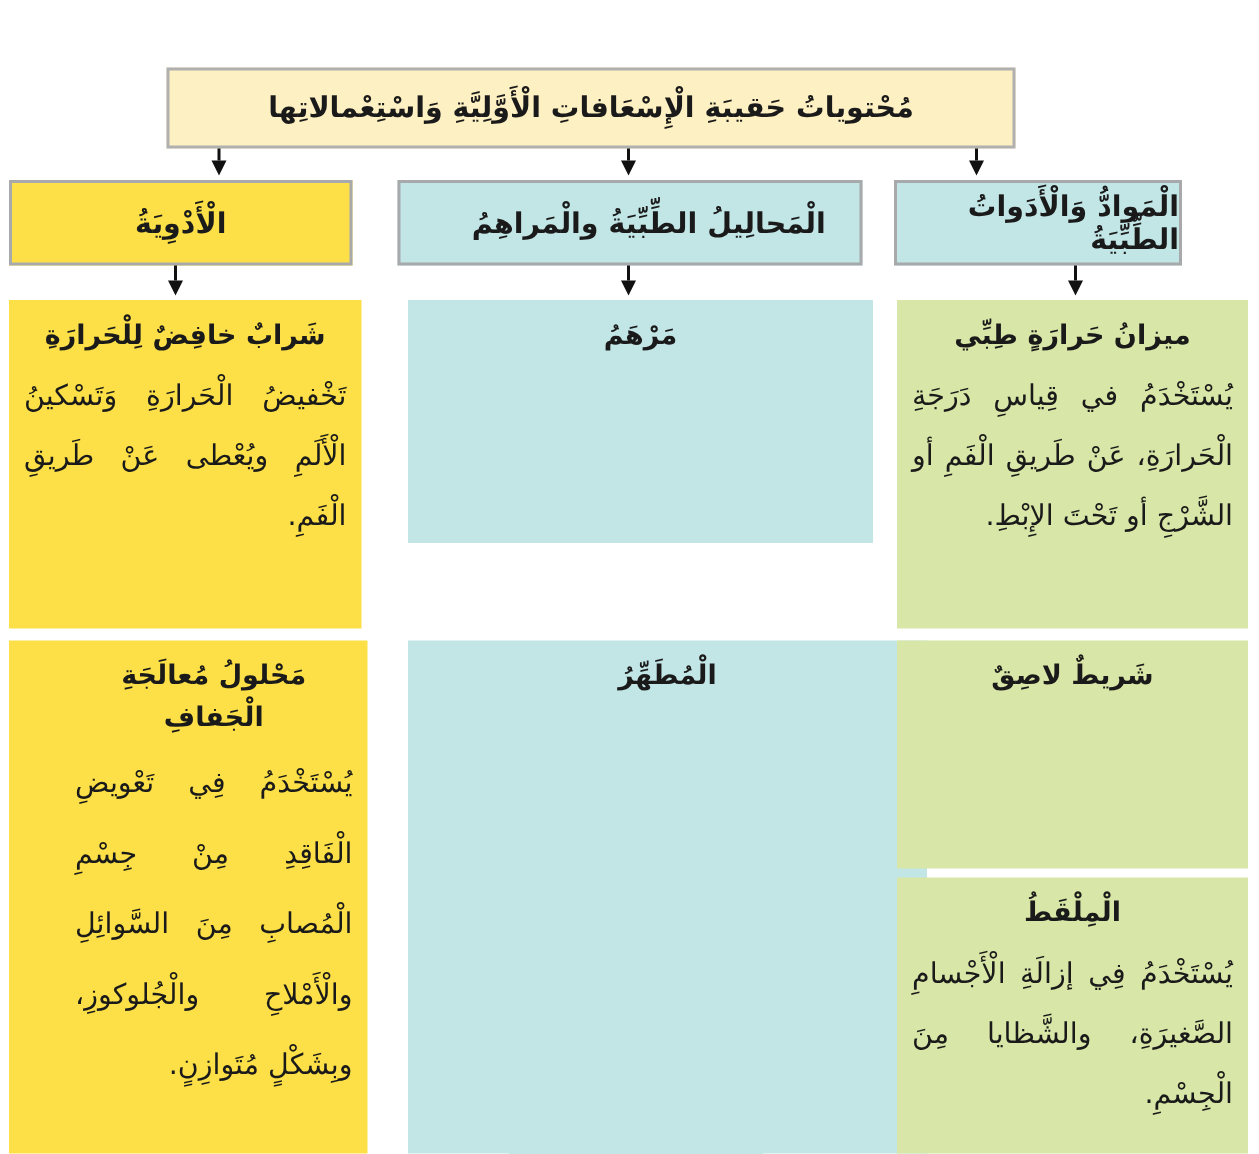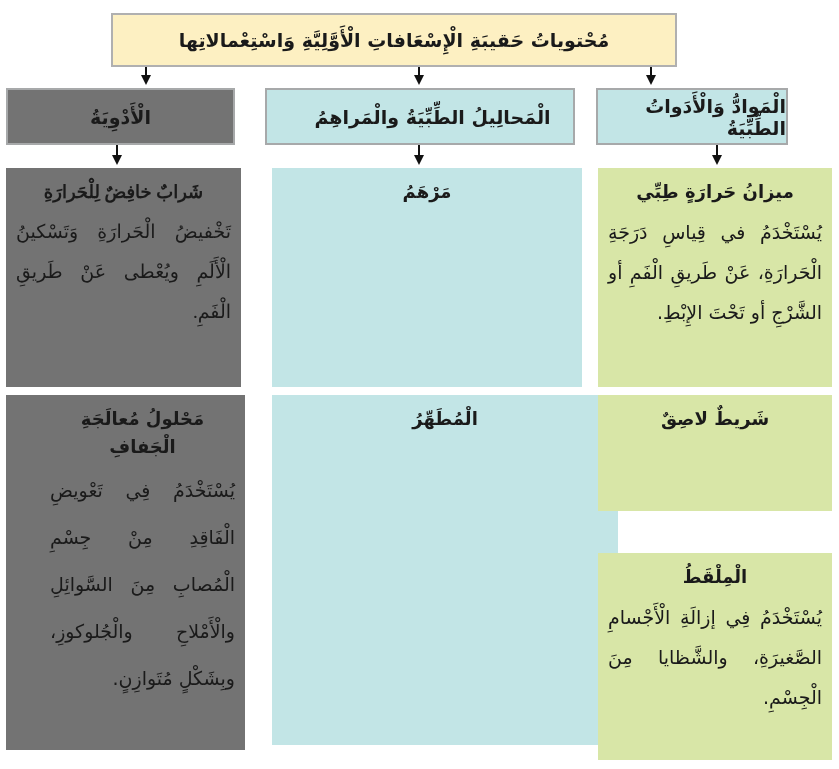--- a/index.html
+++ b/index.html
@@ -1,23 +1,23 @@
 <!DOCTYPE html>
 <html><head>
   <meta charset="utf-8">
   <style>
     html, body { margin:0; padding:0; background:#ffffff; }
     body { width:839px; height:769px; position:relative; overflow:hidden;
            font-family:"DejaVu Sans", sans-serif; color:#1a1a1a; }
-    .abs { position:absolute; box-sizing:border-box; }
+    .abs { position:absolute; box-sizing:border-box;margin-top:32px; }
     .title-box { background:#fdf0c2; border:2px solid #b0b0b0; display:flex; align-items:center; justify-content:center;
                  font-size:19px; font-weight:bold; direction:rtl; }
     .head-box { border:2px solid #a7a9aa; display:flex; align-items:center; justify-content:center;
                 font-size:19px; font-weight:bold; direction:rtl; }
-    .orange { background:#737373; }
+    .orange { background:#fde047; }
     .teal { background:#c2e5e6;padding-left:25px; }
     .green { background:#d8e6a7; }
     .card { direction:rtl; text-align:center; padding:6px 10px; }
     .card .ct { font-size:18px; font-weight:bold; margin:4px 0 6px 0; line-height:28px; }
     .card .cb { font-size:19px; line-height:40px; text-align:justify; text-align-last:right; }
     .vline { background:#111; width:2px; }
     .arrowhead { width:0; height:0; border-left:5px solid transparent; border-right:5px solid transparent; border-top:10px solid #111; }
   </style>
 </head>
 <body>
@@ -43,39 +43,39 @@
   <span>الْمَوادُّ وَالْأَدَواتُ الطِّبِّيَةُ</span>
 </div>
 
 <div class="abs vline" style="left:116px; top:145px; height:10px;"></div>
 <div class="abs arrowhead" style="left:112px; top:155px;"></div>
 <div class="abs vline" style="left:418px; top:145px; height:10px;"></div>
 <div class="abs arrowhead" style="left:414px; top:155px;"></div>
 <div class="abs vline" style="left:716px; top:145px; height:10px;"></div>
 <div class="abs arrowhead" style="left:712px; top:155px;"></div>
 
-<div class="abs card orange" style="left:6px; top:168px; width:235px; height:219px;font-family:Liberation Serif, serif;">
+<div class="abs card orange" style="left:6px; top:168px; width:235px; height:219px;">
   <div class="ct">شَرابٌ خافِضٌ لِلْحَرارَةِ</div>
   <div class="cb">تَخْفيضُ الْحَرارَةِ وَتَسْكينُ الْأَلَمِ ويُعْطى عَنْ طَريقِ الْفَمِ.</div>
 </div>
 <div class="abs card orange" style="left:6px; top:395px; width:239px; height:355px;padding-left:44px;">
   <div class="ct">مَحْلولُ مُعالَجَةِ الْجَفافِ</div>
   <div class="cb" style="line-height:47px;">يُسْتَخْدَمُ فِي تَعْويضِ الْفَاقِدِ مِنْ جِسْمِ الْمُصابِ مِنَ السَّوائِلِ والْأَمْلاحِ والْجُلوكوزِ، وبِشَكْلٍ مُتَوازِنٍ.</div>
 </div>
 
-<div class="abs card teal" style="left:272px; top:168px; width:310px; height:219px;">
+<div class="abs card teal" style="left:272px; top:168px; width:310px; height:162px;">
   <div class="ct">مَرْهَمُ</div>
 </div>
 <div class="abs card teal" style="left:272px; top:395px; width:346px; height:350px;">
   <div class="ct">الْمُطَهِّرُ</div>
 </div>
 
 <div class="abs card green" style="left:598px; top:168px; width:234px; height:219px;">
   <div class="ct">ميزانُ حَرارَةٍ طِبِّي</div>
   <div class="cb">يُسْتَخْدَمُ في قِياسِ دَرَجَةِ الْحَرارَةِ، عَنْ طَريقِ الْفَمِ أو الشَّرْجِ أو تَحْتَ الإِبْطِ.</div>
 </div>
-<div class="abs card green" style="left:598px; top:395px; width:234px; height:116px;">
+<div class="abs card green" style="left:598px; top:395px; width:234px; height:152px;">
   <div class="ct">شَريطٌ لاصِقٌ</div>
 </div>
 <div class="abs card green" style="left:598px; top:553px; width:234px; height:207px;">
   <div class="ct">الْمِلْقَطُ</div>
   <div class="cb" style="line-height:40px;">يُسْتَخْدَمُ فِي إزالَةِ الْأَجْسامِ الصَّغيرَةِ، والشَّظايا مِنَ الْجِسْمِ.</div>
 </div>
 
 </body></html>

